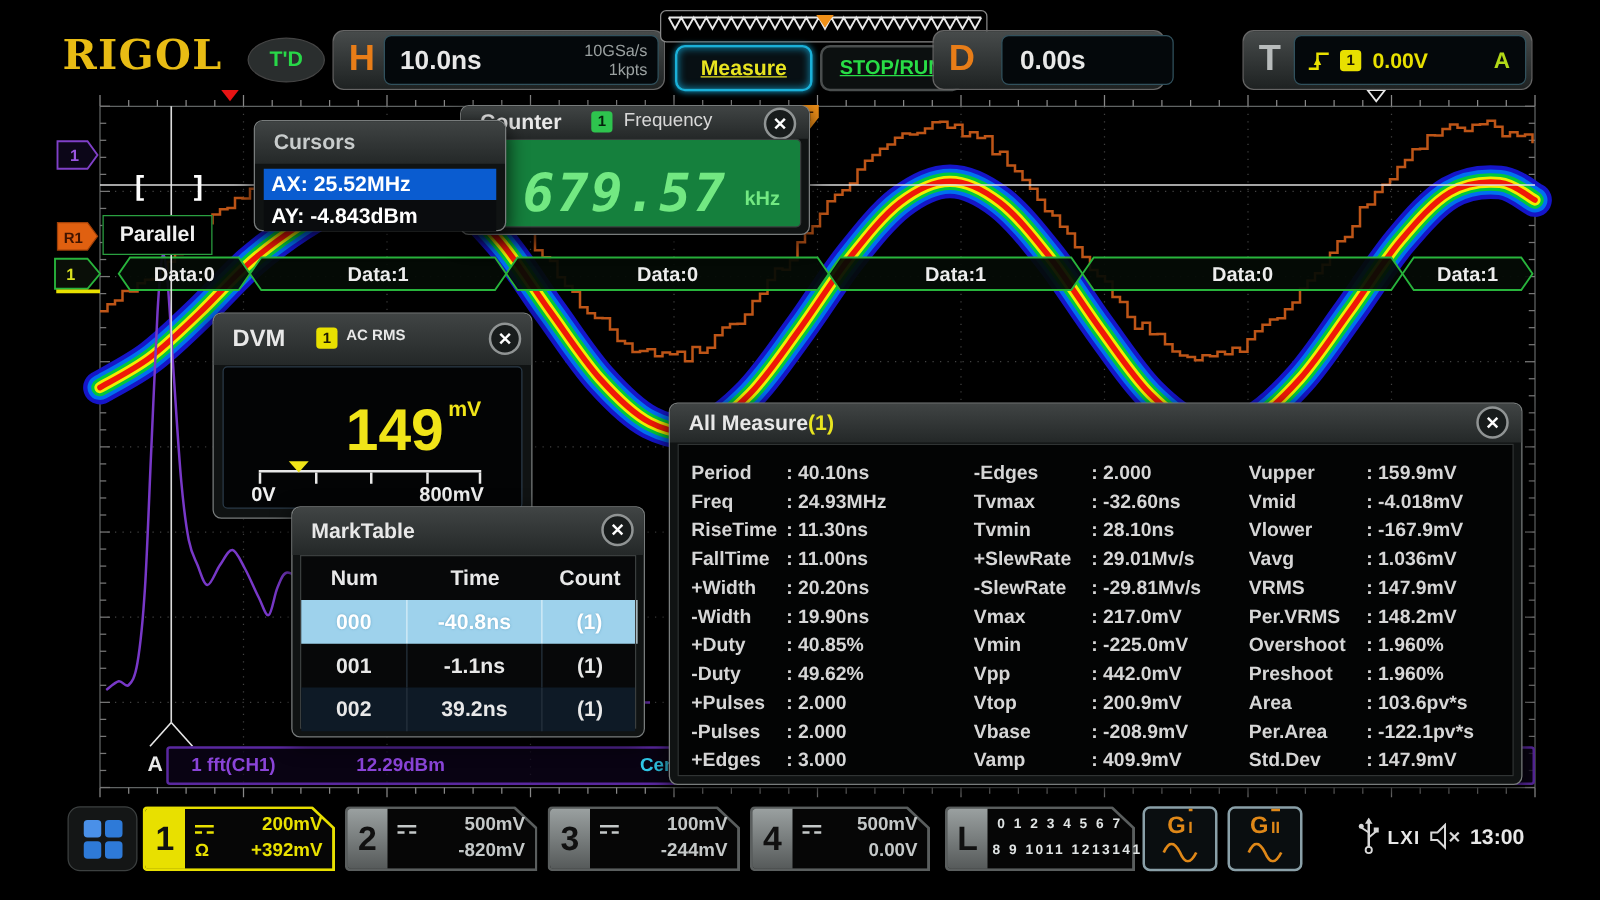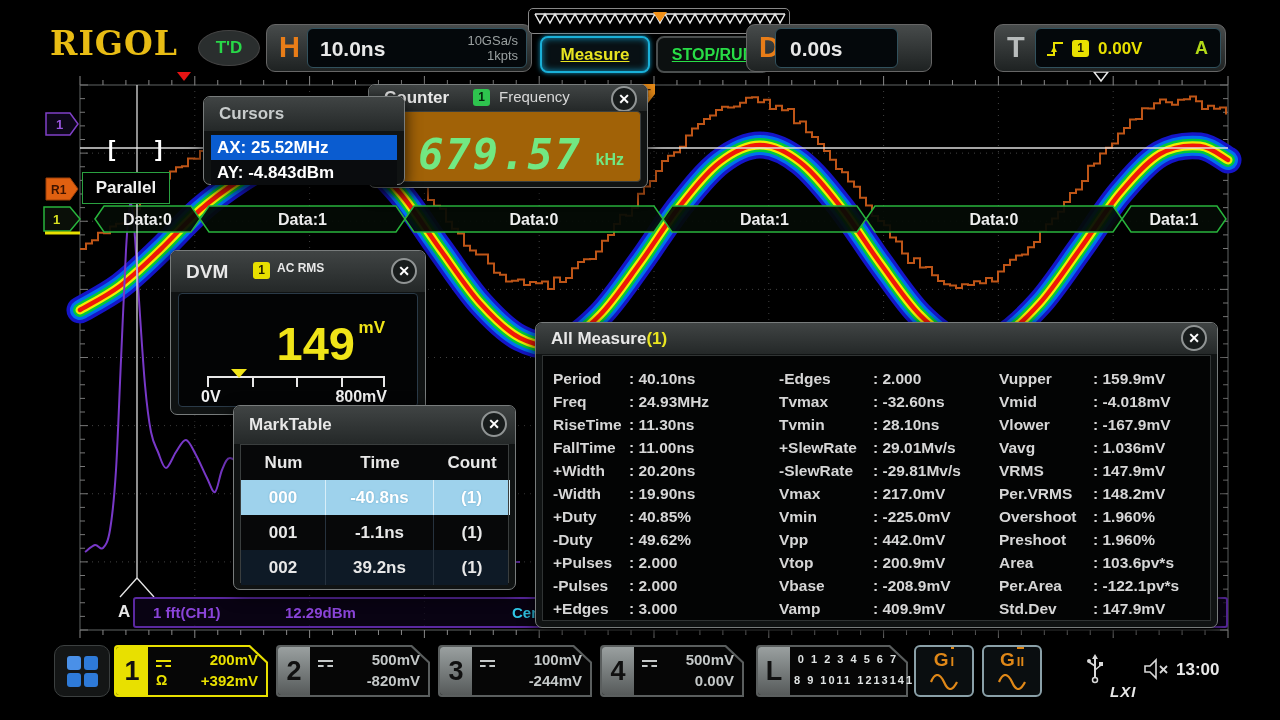--- a/index.html
+++ b/index.html
@@ -24,21 +24,21 @@
   #measure-btn { left:540px; top:36px; width:110px; height:37px; background:#081014; border:2px solid #1ab0d8; box-shadow:0 0 7px #1090b8 inset, 0 0 5px #1090b8; color:#e8e420; font-size:17px; line-height:33px; }
   #stoprun-btn { left:656px; top:36px; width:114px; height:37px; background:#0c1010; border:2px solid #4a4e4e; color:#28dd46; font-size:16px; line-height:33px; }
   .chbadge-sq { display:inline-block; width:17px; height:17px; border-radius:3px; background:#e8e000; color:#201c00; font-weight:bold; font-size:12px; text-align:center; line-height:17px; vertical-align:middle; }
   .chbadge-grn { display:inline-block; width:17px; height:17px; border-radius:3px; background:#2ec44e; color:#05220c; font-weight:bold; font-size:12px; text-align:center; line-height:17px; vertical-align:middle; }
 
   
   .panel { position:absolute; background:#101313; border:1px solid #787c7c; border-radius:7px; box-shadow:0 5px 16px rgba(0,0,0,.8); }
   .phead { position:absolute; left:0; top:0; right:0; height:32px; background:linear-gradient(#404444,#242828); border-radius:6px 6px 0 0; color:#e8e8e8; font-size:17px; font-weight:bold; }
   .ptitle { position:absolute; left:15px; top:7px; }
   .closex { position:absolute; width:26px; height:26px; border-radius:50%; border:2px solid #909494; background:#181c1c; color:#fff; font-size:14px; font-weight:bold; text-align:center; line-height:22px; }
-  .pbody { position:absolute; background:#a16207; border:1px solid #3a3e3e; border-radius:4px; }
+  .pbody { position:absolute; background:#15803d; border:1px solid #3a3e3e; border-radius:4px; }
 
   #counter-panel { left:368px; top:84px; width:280px; height:104px; z-index:20; }
   #counter-panel .pbody { left:6px; top:26px; right:6px; bottom:5px; }
   #counter-value { position:absolute; right:58px; top:18px; color:#72e882; font-family:"DejaVu Sans Mono", monospace; font-style:italic; font-weight:bold; font-size:42px; letter-spacing:2px; }
   #counter-unit { position:absolute; right:16px; bottom:12px; color:#72e882; font-size:16px; font-weight:bold; }
 
   #cursors-panel { left:203px; top:96px; width:202px; height:89px; z-index:30; }
   #cursors-panel .phead { height:34px; color:#c8cccc; }
   .curs-row { position:absolute; left:7px; right:7px; height:25px; color:#fff; font-size:17px; font-weight:bold; padding-left:6px; line-height:25px; background:#0a0c0e; }
   #curs-ax { top:38px; background:#0a5cd0; }
@@ -99,21 +99,21 @@
   .chbtn.active .chrow, .chbtn.active .chsym { color:#e8e000; }
   .chrow1 { top:6px; } .chrow2 { top:27px; }
   .chsym { position:absolute; left:42px; color:#c4c8c8; font-size:14px; font-weight:bold; }
   .cpl { display:inline-block; width:15px; height:8px; border-top:2px solid currentColor; position:relative; }
   .cpl:after { content:""; position:absolute; left:0; top:3px; width:15px; border-top:2px dashed currentColor; }
   #logic-rows { position:absolute; left:38px; right:6px; top:4px; color:#e0e4e4; font-size:11px; font-weight:bold; letter-spacing:2px; text-align:center; line-height:21px; white-space:nowrap; }
   .gbtn { position:absolute; top:7px; width:60px; height:52px; background:#0a0e10; border:2px solid #8aa0a8; border-radius:6px; text-align:center; }
   .gbtn .glab { color:#e08818; font-size:19px; font-weight:bold; line-height:24px; }
   .gbtn .gnum { font-size:13px; border-top:2px solid #e08818; padding-top:1px; margin-left:2px; }
   #status-clock { position:absolute; left:1176px; top:22px; color:#e8e8e8; font-size:17px; font-weight:bold; }
-  #lxi-label { position:absolute; left:1110px; top:24px; color:#e8e8e8; font-size:15px; font-weight:bold; font-style:italic; letter-spacing:1px;margin-top:21px; }
+  #lxi-label { position:absolute; left:1110px; top:24px; color:#e8e8e8; font-size:15px; font-weight:bold; letter-spacing:1px; }
 
   svg text { font-family:"Liberation Sans", sans-serif; }
 </style>
 </head>
 <body>
 
 <div id="screen">
 
   <svg id="wave" class="abs" style="left:0;top:0;z-index:1" width="1280" height="720">
       <g>
@@ -389,21 +389,21 @@
       <path id="zigpath" stroke="#e8e8e8" stroke-width="1.5" fill="none" d="M6,5 l5,9 l5,-9 l5,9 l5,-9 l5,9 l5,-9 l5,9 l5,-9 l5,9 l5,-9 l5,9 l5,-9 l5,9 l5,-9 l5,9 l5,-9 l5,9 l5,-9 l5,9 l5,-9 l5,9 l5,-9 l5,9 l5,-9 l5,9 l5,-9 l5,9 l5,-9 l5,9 l5,-9 l5,9 l5,-9 l5,9 l5,-9 l5,9 l5,-9 l5,9 l5,-9 l5,9 l5,-9 l5,9 l5,-9 l5,9 l5,-9 l5,9 l5,-9 l5,9 l5,-9 l5,9 l5,-9 M6,5 H256"></path>
       <polygon points="124,3 138,3 131,13" fill="#f09018"></polygon>
     </svg>
   </div>
 
   <div class="abs menu-btn" id="measure-btn" style="z-index:60">Measure</div>
   <div class="abs menu-btn" id="stoprun-btn" style="z-index:60">STOP/RUN</div>
 
   <div class="abs tpanel" id="d-panel" style="z-index:60">
     <span class="abs hletter" style="left:12px;top:6px">D</span>
-    <div class="inset" style="left:28px;top:3px;width:123px;height:40px">
+    <div class="inset" style="left:54px;top:3px;width:138px;height:40px">
       <span class="abs bigval" style="left:14px;top:8px">0.00s</span>
     </div>
   </div>
 
   <div class="abs tpanel" id="t-panel" style="z-index:60">
     <span class="abs tletter" style="left:12px;top:6px">T</span>
     <div class="inset" style="left:40px;top:3px;width:186px;height:40px">
       <svg class="abs" style="left:10px;top:10px" width="20" height="20">
         <polyline points="1,16 8,16 8,4 17,4" stroke="#e8e000" stroke-width="2" fill="none"></polyline>
         <polygon points="8,7 5,13 11,13" fill="#e8e000"></polygon>

